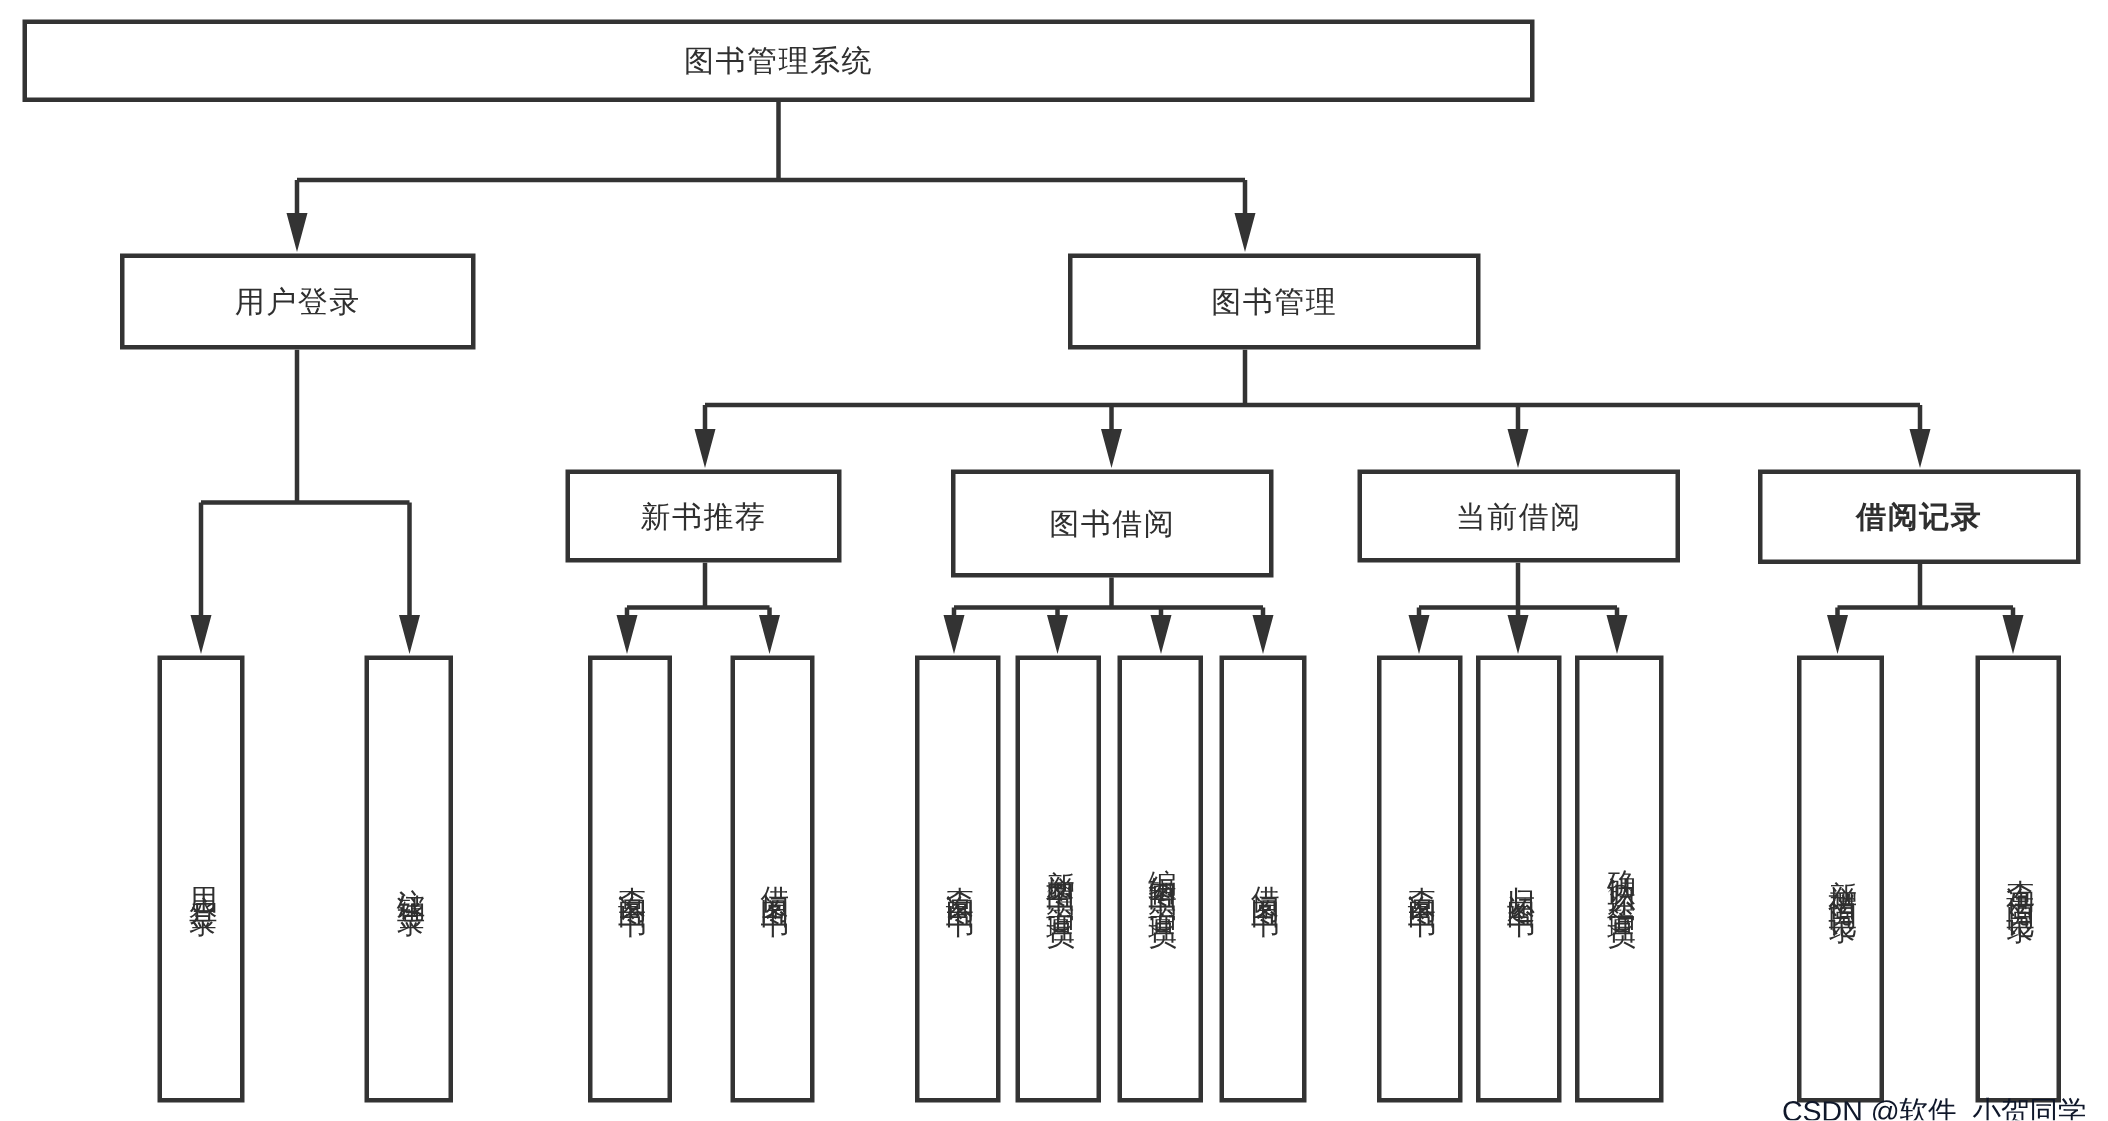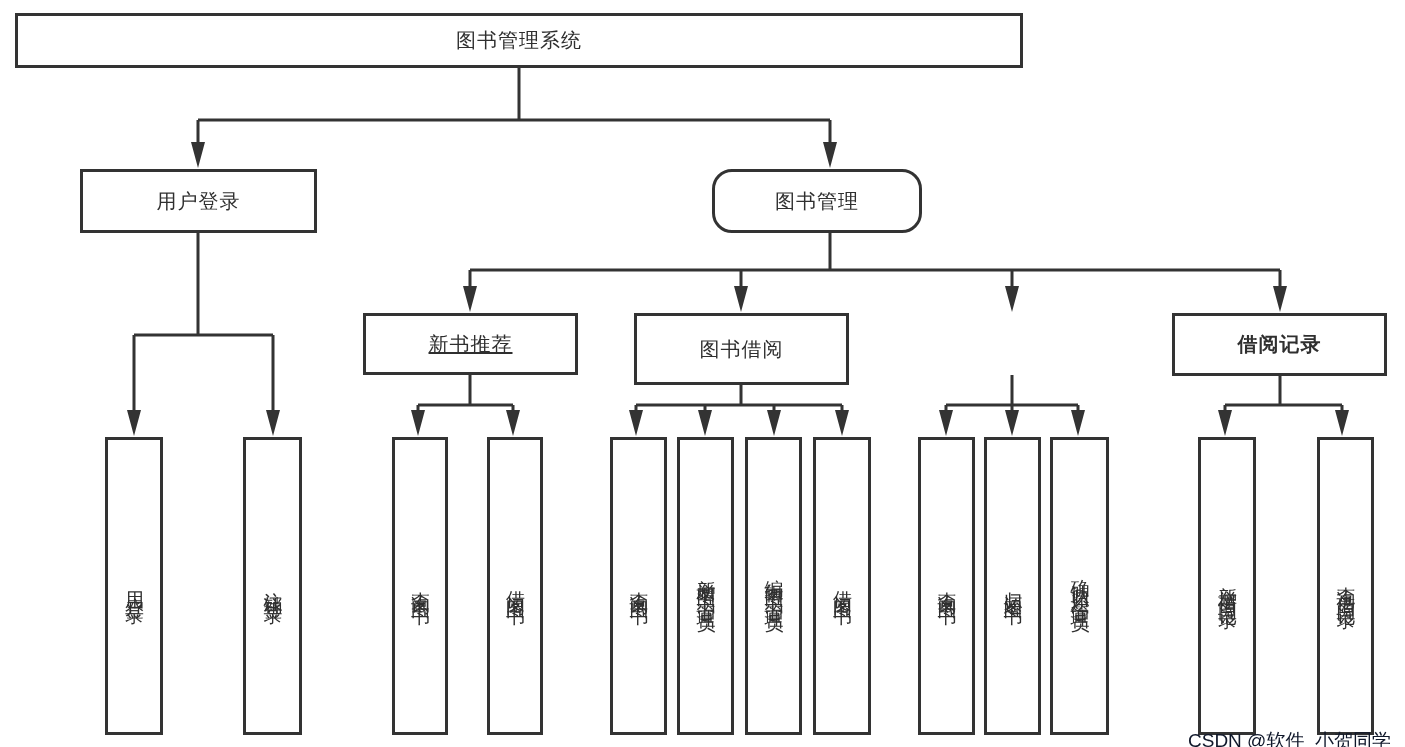--- a/index.html
+++ b/index.html
@@ -86,24 +86,25 @@
       <path d="M411,410 L425,410 L418,436 Z M506,410 L520,410 L513,436 Z"></path>
       <path d="M629,410 L643,410 L636,436 Z M698,410 L712,410 L705,436 Z M767,410 L781,410 L774,436 Z M835,410 L849,410 L842,436 Z"></path>
       <path d="M939,410 L953,410 L946,436 Z M1005,410 L1019,410 L1012,436 Z M1071,410 L1085,410 L1078,436 Z"></path>
       <path d="M1218,410 L1232,410 L1225,436 Z M1335,410 L1349,410 L1342,436 Z"></path>
     </g>
   </svg>
 
   <div class="node" style="left:15px; top:13px; width:1008px; height:55px;">图书管理系统</div>
 
   <div class="node" style="left:80px; top:169px; width:237px; height:64px;">用户登录</div>
-  <div class="node" style="left:712px; top:169px; width:210px; height:64px;border-radius:20px;">图书管理</div>
+  <div class="node" style="left:712px; top:169px; width:275px; height:64px;">图书管理</div>
 
-  <div class="node" style="left:363px; top:313px; width:215px; height:62px;text-decoration:underline;">新书推荐</div>
+  <div class="node" style="left:377px; top:313px; width:184px; height:62px;">新书推荐</div>
   <div class="node" style="left:634px; top:313px; width:215px; height:72px;">图书借阅</div>
+  <div class="node" style="left:905px; top:313px; width:215px; height:62px;">当前借阅</div>
   <div class="node" style="left:1172px; top:313px; width:215px; height:63px;font-weight:bold;">借阅记录</div>
 
   <div class="leaf" style="left:105px; top:437px; width:58px; height:298px;">
     <span>用户登录</span>
   </div>
   <div class="leaf" style="left:243px; top:437px; width:59px; height:298px;">
     <span>注销登录</span>
   </div>
 
   <div class="leaf" style="left:392px; top:437px; width:56px; height:298px;">

